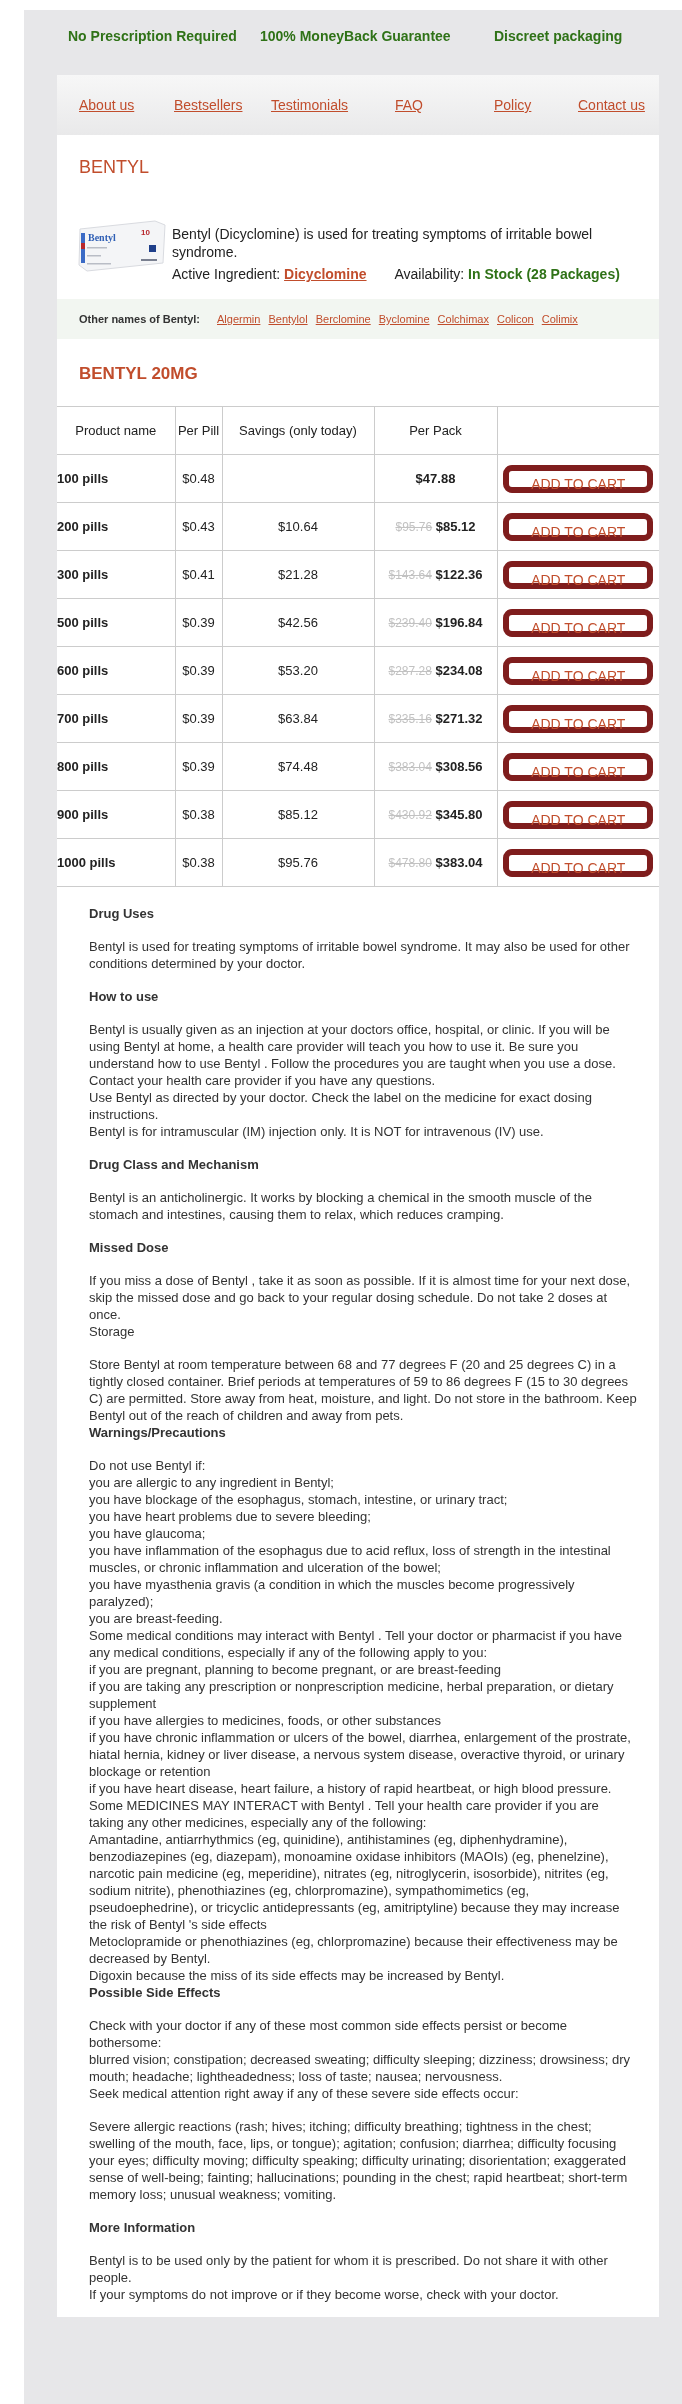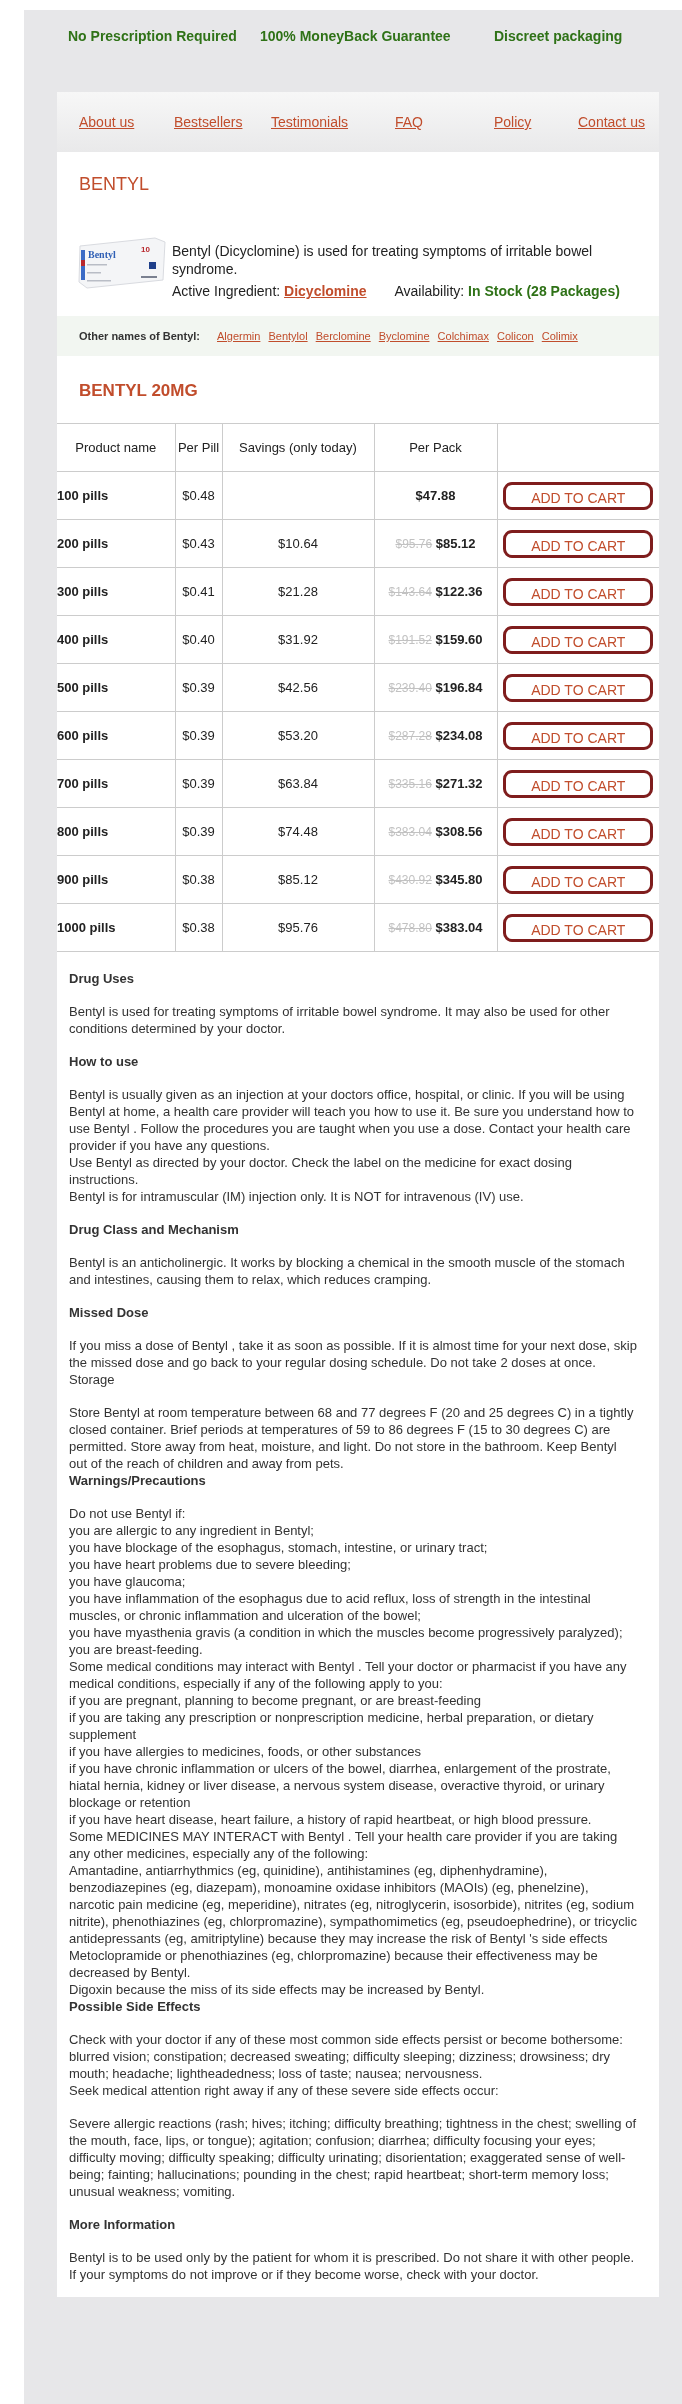--- a/index.html
+++ b/index.html
@@ -28,21 +28,20 @@
     font-weight: bold;
     font-size: 14px;
     color: #2f7217;
     white-space: nowrap;
   }
   .wrap {
     position: absolute;
     left: 33px; top: 65px;
     width: 602px;
     background: #ffffff;
-    margin-top: 17px;
   }
   .nav {
     height: 60px;
     background: linear-gradient(#f7f7f7, #e9e9ea);
     position: relative;
   }
   .nav a {
     position: absolute;
     top: 22px;
     font-size: 14px;
@@ -118,30 +117,30 @@
   table.prices tr td:first-child, table.prices tr th:first-child { border-left: none; }
   table.prices tr td:last-child, table.prices tr th:last-child { border-right: none; }
   table.prices th { height: 48px; font-size: 13px; }
   table.prices td.name { text-align: left; padding-left: 0; font-weight: bold; }
   .old { color: #c2c2c2; text-decoration: line-through; font-size: 12px; }
   .new { font-weight: bold; }
   .cart-btn {
     display: inline-block;
     width: 150px; height: 28px;
     line-height: 26px;
-    border: 3px solid #7f1d1d;
+    border: 6px solid #7f1d1d;
     border-radius: 9px;
     background: #fff;
     color: #c14d2c;
     font-size: 14px;
     font-family: "Liberation Sans", sans-serif;
     cursor: pointer;
   }
   .info {
-    padding: 18px 22px 14px 12px;
+    padding: 18px 22px 14px 32px;
     font-size: 13px;
     line-height: 17px;
     color: #333;
   }
   .info h3 {
     font-size: 13px;
     font-weight: bold;
     color: #333;
     margin: 0;
   }
@@ -241,27 +240,20 @@
             <td><button class="cart-btn">ADD TO CART</button></td>
           </tr>
           <tr>
             <td class="name">300 pills</td>
             <td>$0.41</td>
             <td>$21.28</td>
             <td><span class="old">$143.64</span> <span class="new">$122.36</span></td>
             <td><button class="cart-btn">ADD TO CART</button></td>
           </tr>
           <tr>
-            <td class="name">400 pills</td>
-            <td>$0.40</td>
-            <td>$31.92</td>
-            <td><span class="old">$191.52</span> <span class="new">$159.60</span></td>
-            <td><button class="cart-btn">ADD TO CART</button></td>
-          </tr>
-          <tr>
             <td class="name">500 pills</td>
             <td>$0.39</td>
             <td>$42.56</td>
             <td><span class="old">$239.40</span> <span class="new">$196.84</span></td>
             <td><button class="cart-btn">ADD TO CART</button></td>
           </tr>
           <tr>
             <td class="name">600 pills</td>
             <td>$0.39</td>
             <td>$53.20</td>

